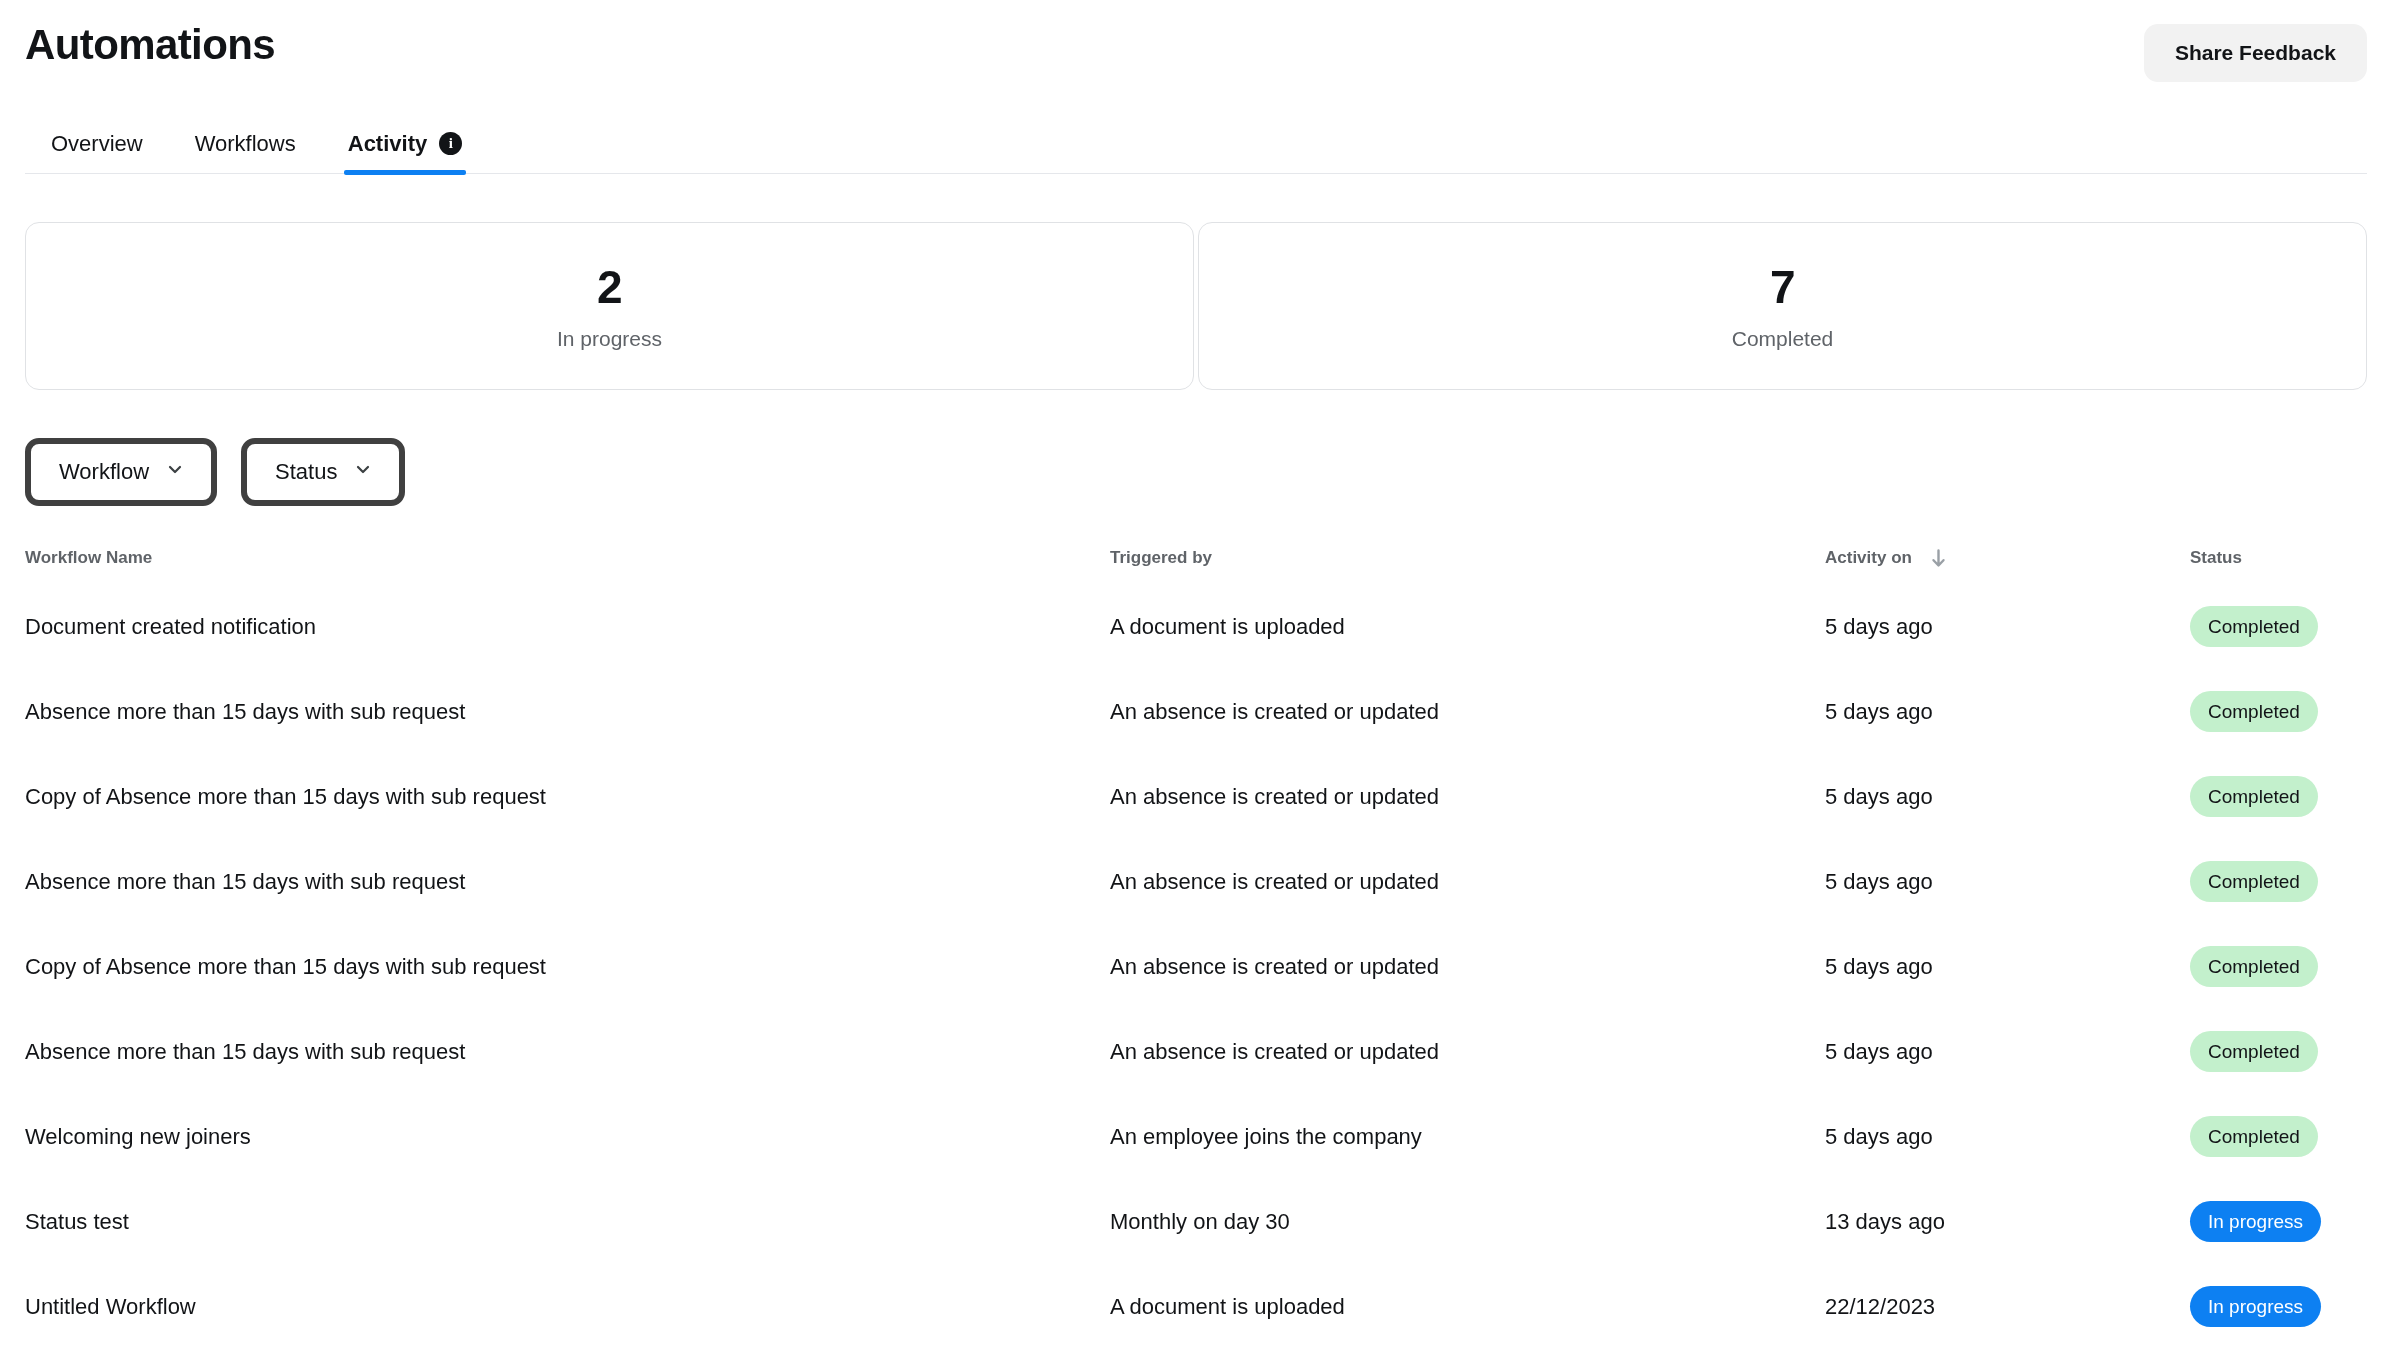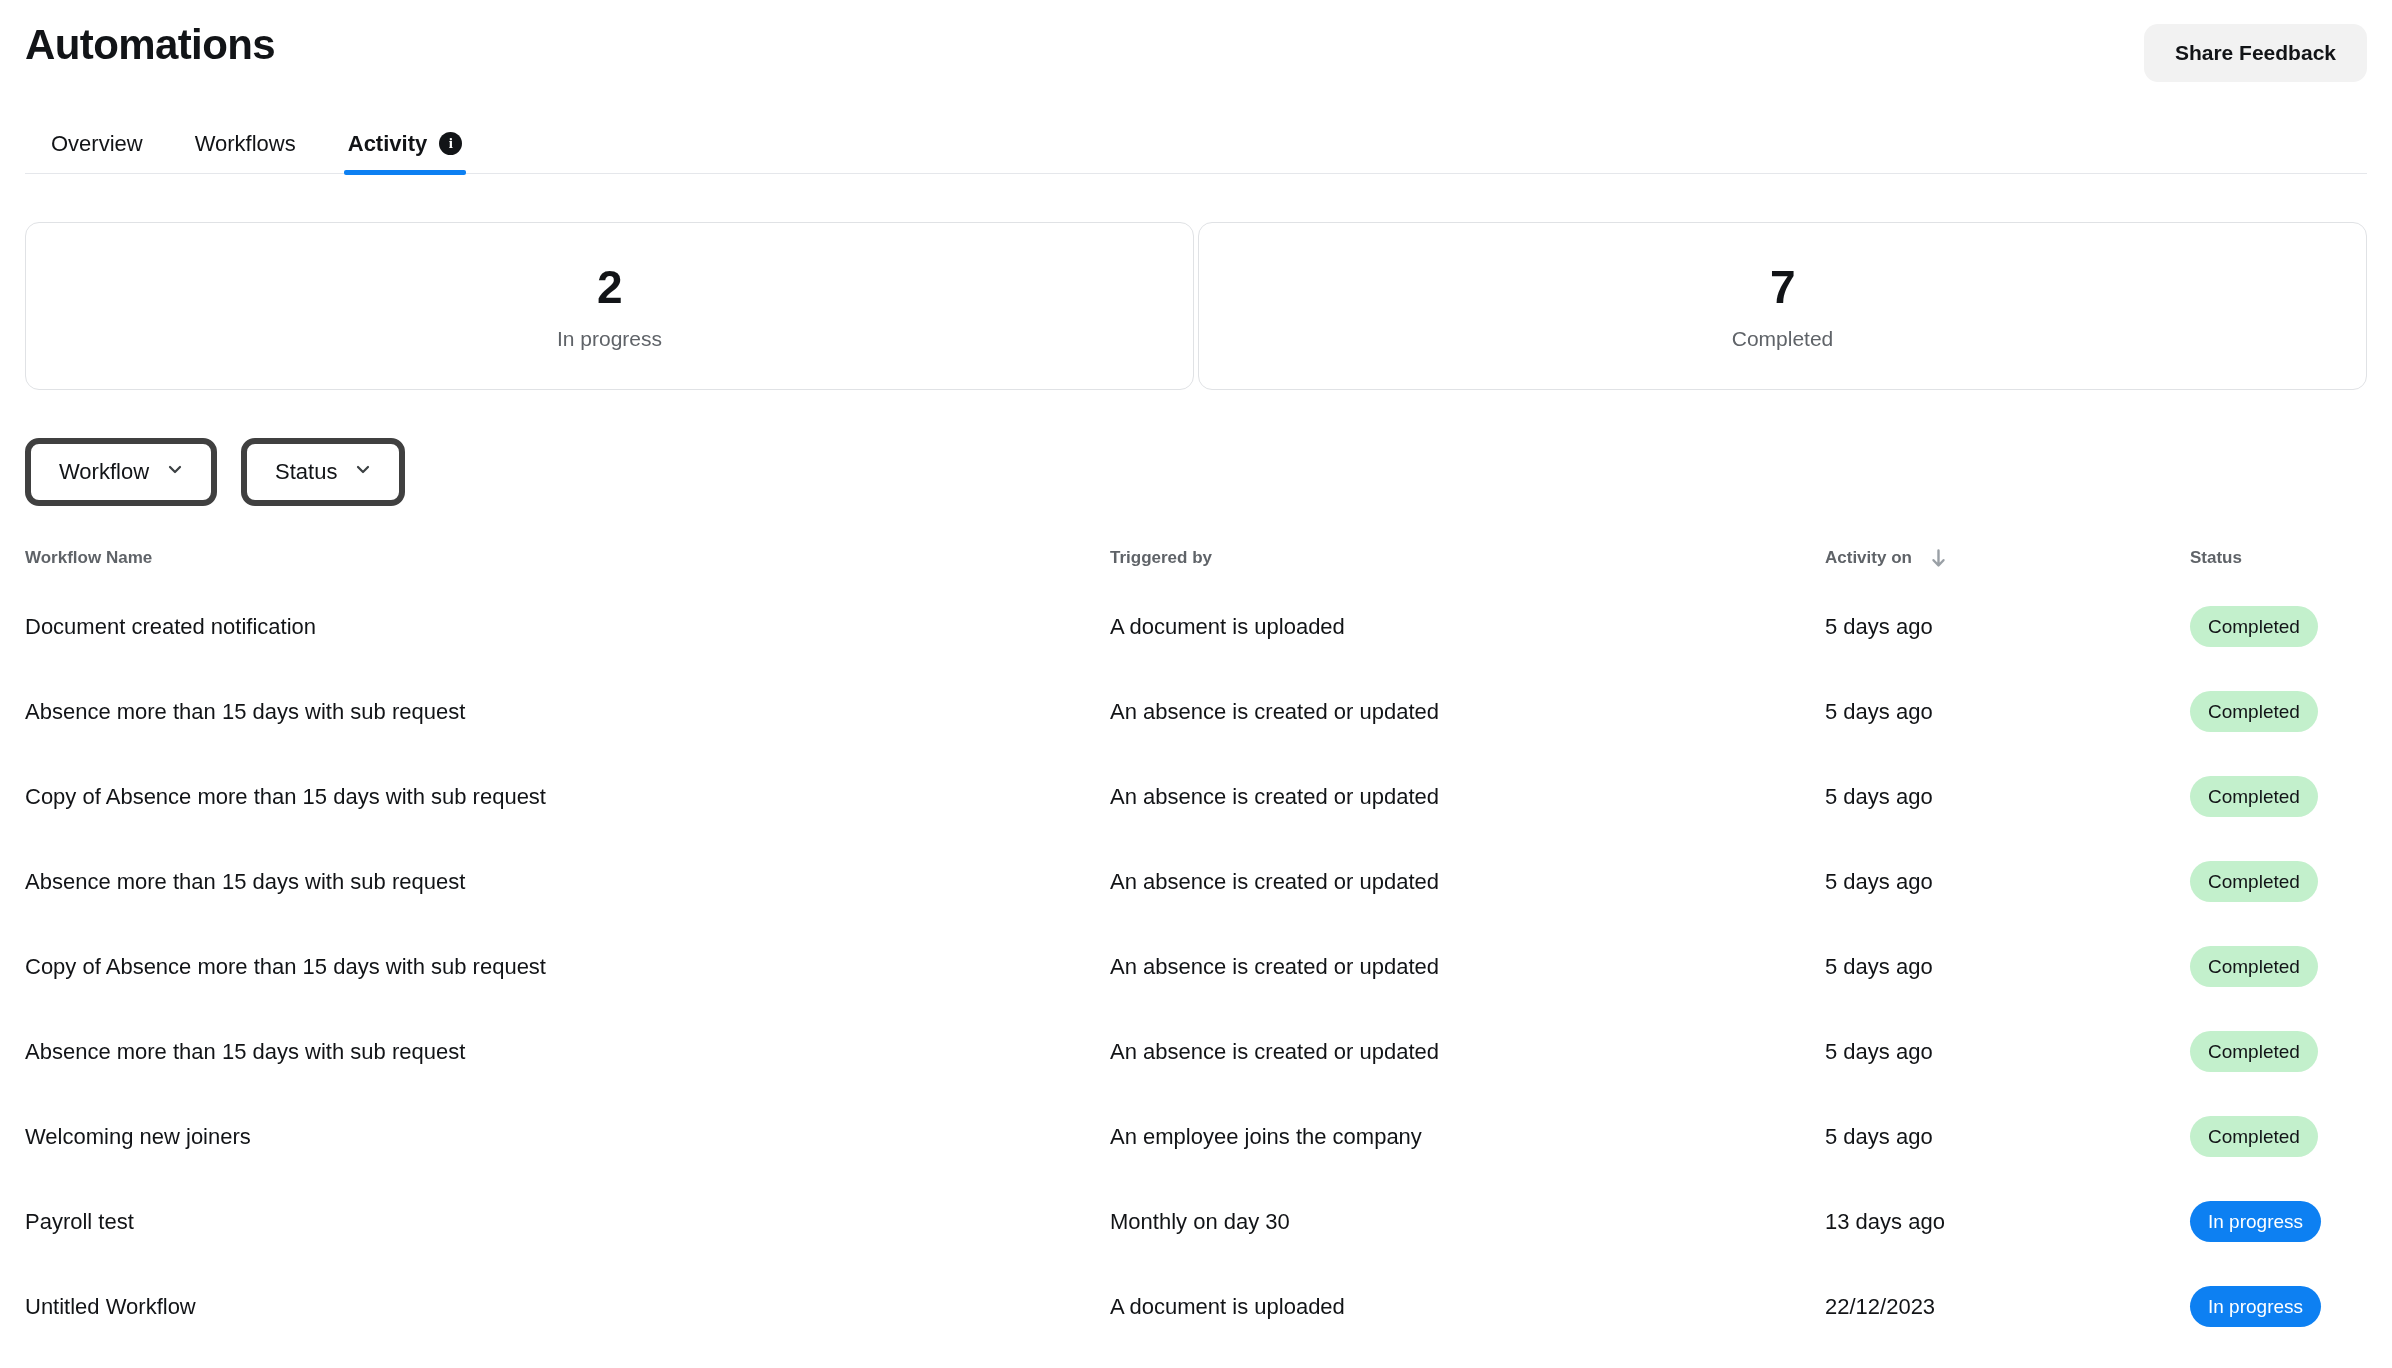--- a/index.html
+++ b/index.html
@@ -342,21 +342,21 @@
         <td>5 days ago</td>
         <td><span class="badge badge-completed">Completed</span></td>
       </tr>
       <tr>
         <td class="pad-left">Welcoming new joiners</td>
         <td>An employee joins the company</td>
         <td>5 days ago</td>
         <td><span class="badge badge-completed">Completed</span></td>
       </tr>
       <tr>
-        <td class="pad-left">Payroll test</td>
+        <td class="pad-left">Status test</td>
         <td>Monthly on day 30</td>
         <td>13 days ago</td>
         <td><span class="badge badge-inprogress">In progress</span></td>
       </tr>
       <tr>
         <td class="pad-left">Untitled Workflow</td>
         <td>A document is uploaded</td>
         <td>22/12/2023</td>
         <td><span class="badge badge-inprogress">In progress</span></td>
       </tr>

